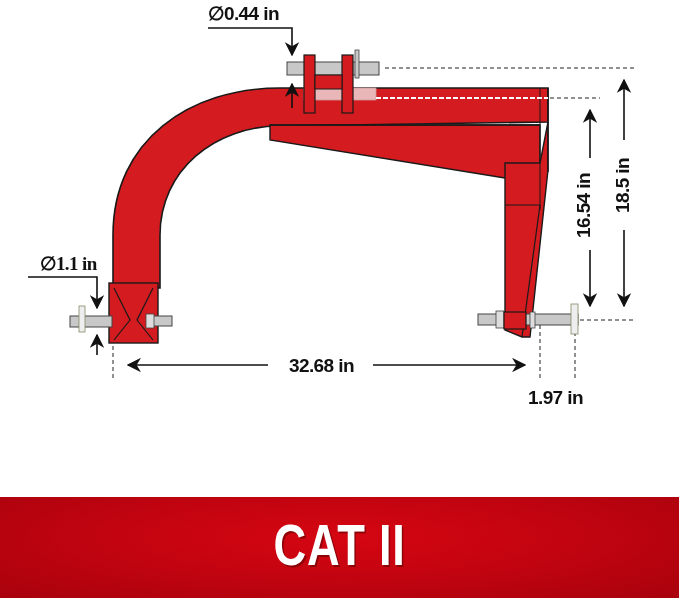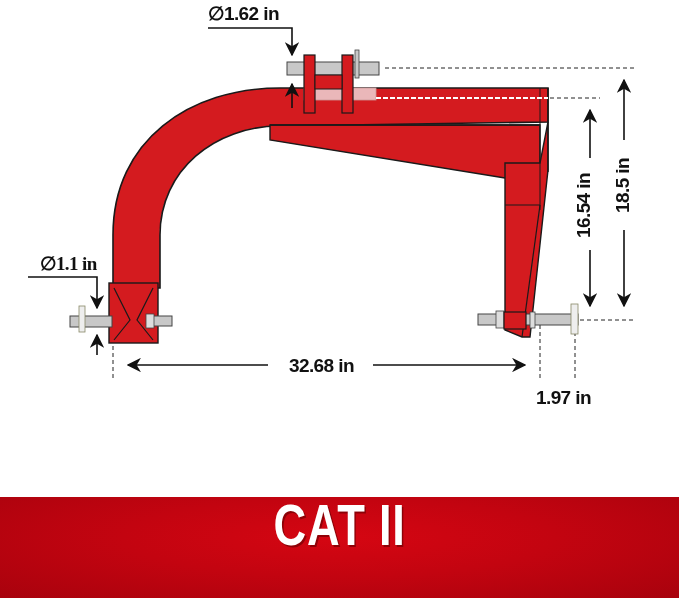--- a/index.html
+++ b/index.html
@@ -13,21 +13,21 @@
   .dim-label {
     position: absolute; color: #111; font-weight: bold; font-size: 19px;
     letter-spacing: -0.6px; white-space: nowrap; line-height: 1;
     font-family: "Liberation Sans", sans-serif;
     transform-origin: center center;
   }
   .dim-vert { transform: rotate(-90deg); }
   #banner {
     position: absolute; left: 0; top: 497px; width: 679px; height: 101px;
     background: radial-gradient(ellipse at 50% 40%, #d50612 0%, #c30410 45%, #a8020d 100%);
-    display: flex; justify-content: center;
+    display: flex; align-items: center; justify-content: center;
   }
   #banner-title {
     color: #ffffff; font-weight: bold; font-size: 58px;
     font-family: "Liberation Sans", sans-serif;
     transform: scaleX(0.78); letter-spacing: 1px;
     text-shadow: 2px 2px 0 rgba(90,0,0,0.55);
     margin-top: -6px;
   }
 </style>
 </head>
@@ -102,23 +102,23 @@
       <line x1="373" y1="365" x2="525" y2="365" marker-end="url(#ah)"></line>
 
       <line x1="590" y1="158" x2="590" y2="110" marker-end="url(#ah)"></line>
       <line x1="590" y1="250" x2="590" y2="306" marker-end="url(#ah)"></line>
 
       <line x1="624" y1="140" x2="624" y2="80" marker-end="url(#ah)"></line>
       <line x1="624" y1="230" x2="624" y2="306" marker-end="url(#ah)"></line>
     </g>
   </svg>
 
-  <div class="dim-label" style="left:208px; top:4px;">∅1.62 in</div>
+  <div class="dim-label" style="left:208px; top:4px;">∅0.44 in</div>
   <div class="dim-label" style="left:40px; top:254px;font-family:Liberation Serif, serif;">∅1.1 in</div>
   <div class="dim-label" style="left:273px; top:356px;margin-left:16px;">32.68 in</div>
-  <div class="dim-label" style="left:528px; top:388px;margin-left:8px;">1.97 in</div>
+  <div class="dim-label" style="left:528px; top:388px;">1.97 in</div>
   <div class="dim-label dim-vert" style="left:551px; top:196px;">16.54 in</div>
   <div class="dim-label dim-vert" style="left:595px; top:176px;">18.5 in</div>
 </div>
 
 <div id="banner">
   <div id="banner-title">CAT II</div>
 </div>
 
 </body></html>

